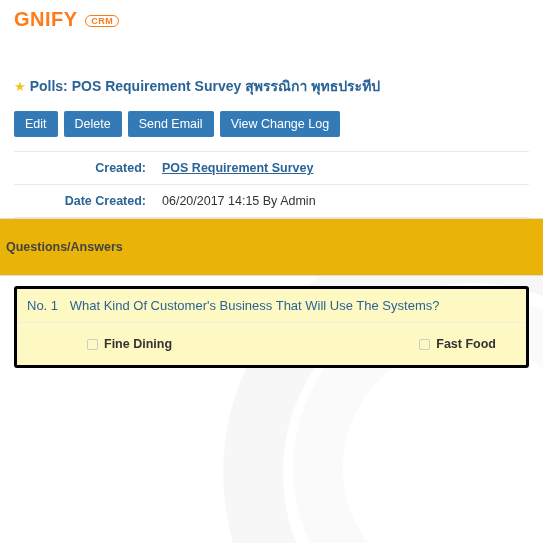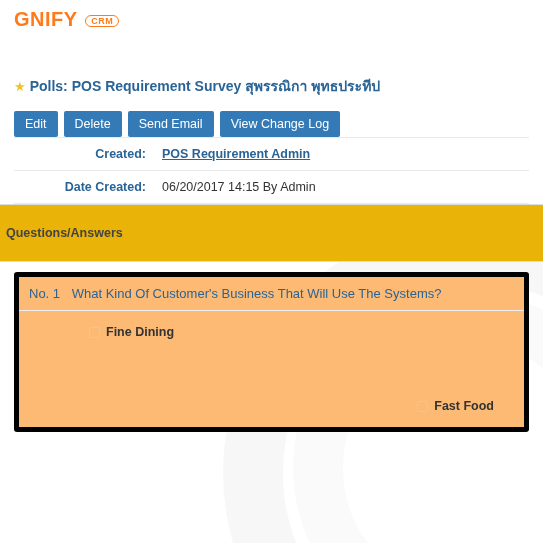--- a/index.html
+++ b/index.html
@@ -58,21 +58,21 @@
   display: flex;
   align-items: center;
   gap: 4px;
 }
 .star-icon { color: #f0c420; font-size: 13px; }
 .page-title {
   color: #2a6496;
   font-weight: bold;
   font-size: 14px;
 }
-.toolbar { display: flex; gap: 6px; }
+.toolbar { display: flex; gap: 6px; margin-bottom: 14px; }
 .btn {
   background: #337ab7;
   color: #fff;
   border: none;
   padding: 6px 11px;
   font-size: 12.5px;
   cursor: pointer;
   border-radius: 2px;
 }
 .detail-table { width: 100%; border-collapse: collapse; }
@@ -99,37 +99,36 @@
   border-bottom: 1px solid #ddd;
   padding: 21px 8px;
   font-weight: bold;
   font-size: 12.5px;
   color: #444;
   margin-left: -14px;
   margin-right: -14px;
   padding-left: 6px;
 }
 .question-box {
-  border: 5px solid #000000;
+  border: 3px solid #000000;
   border-radius: 3px;
   margin-top: 10px;
-  background: #fdba74;
+  background: #fef9c3;
 }
 .question-head {
   padding: 9px 10px;
   color: #2a6496;
   font-size: 13px;
   border-bottom: 1px solid #eee;
 }
 .question-head .qno { margin-right: 8px; }
 .answers-row {
   display: flex;
   padding: 14px 10px 14px 70px;
-  gap: 60px;
-  flex-direction: column;
+  gap: 40px;
 }
 .answer-opt {
   display: flex;
   align-items: center;
   gap: 6px;
   font-weight: bold;
   font-size: 12.5px;
   color: #333;
 }
 .answer-opt.second { margin-left: auto; margin-right: 20px; }
@@ -166,21 +165,21 @@
     <button class="btn">Delete</button>
     <button class="btn">Send Email</button>
     <button class="btn">View Change Log</button>
   </div>
 
   <table class="detail-table">
     <tbody>
     <tr>
       <td class="label-cell">Created:</td>
       <td class="value-cell">
-        <span class="value-link">POS Requirement Admin</span>
+        <span class="value-link">POS Requirement Survey</span>
       </td>
     </tr>
     <tr>
       <td class="label-cell">Date Created:</td>
       <td class="value-cell">06/20/2017 14:15 By Admin</td>
     </tr>
   </tbody>
     </table>
 
   <div class="section-header">Questions/Answers</div>

